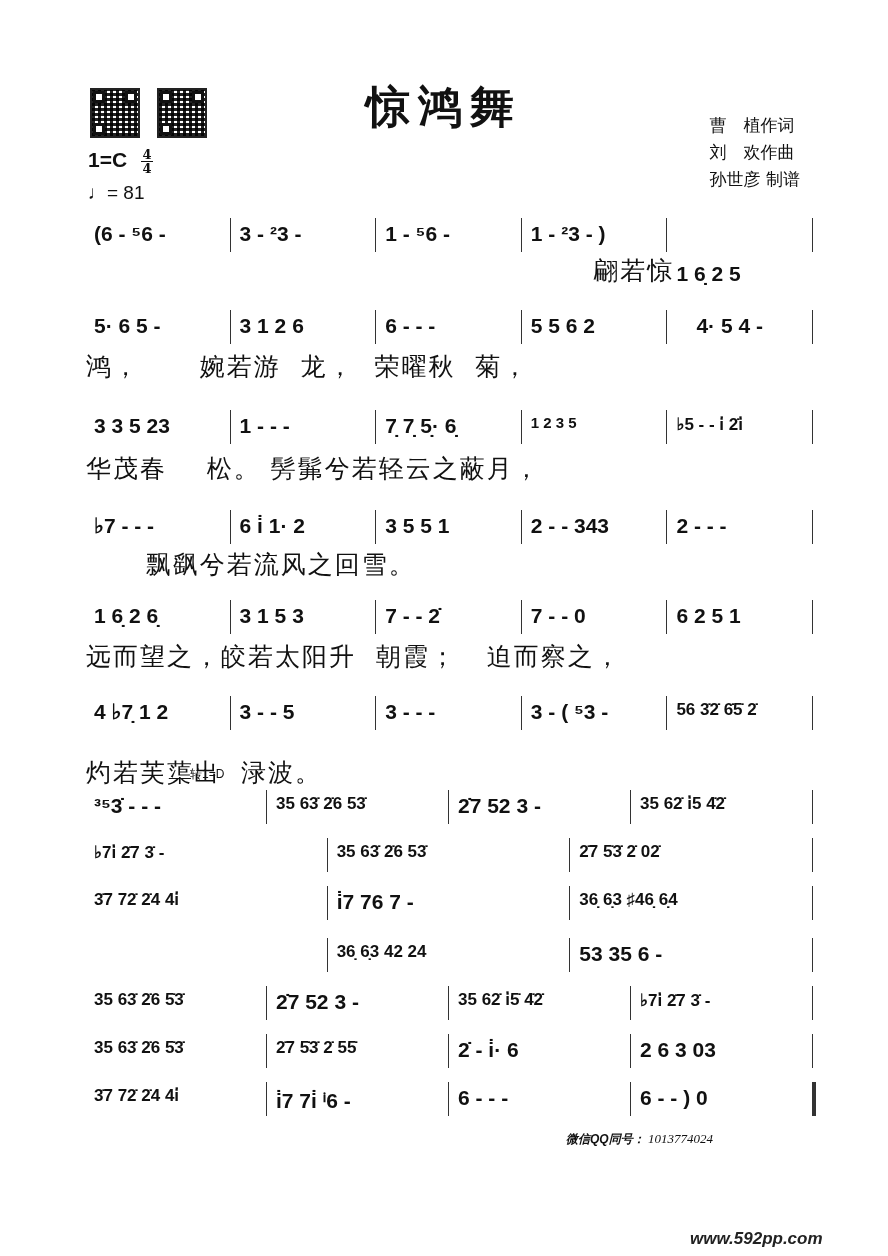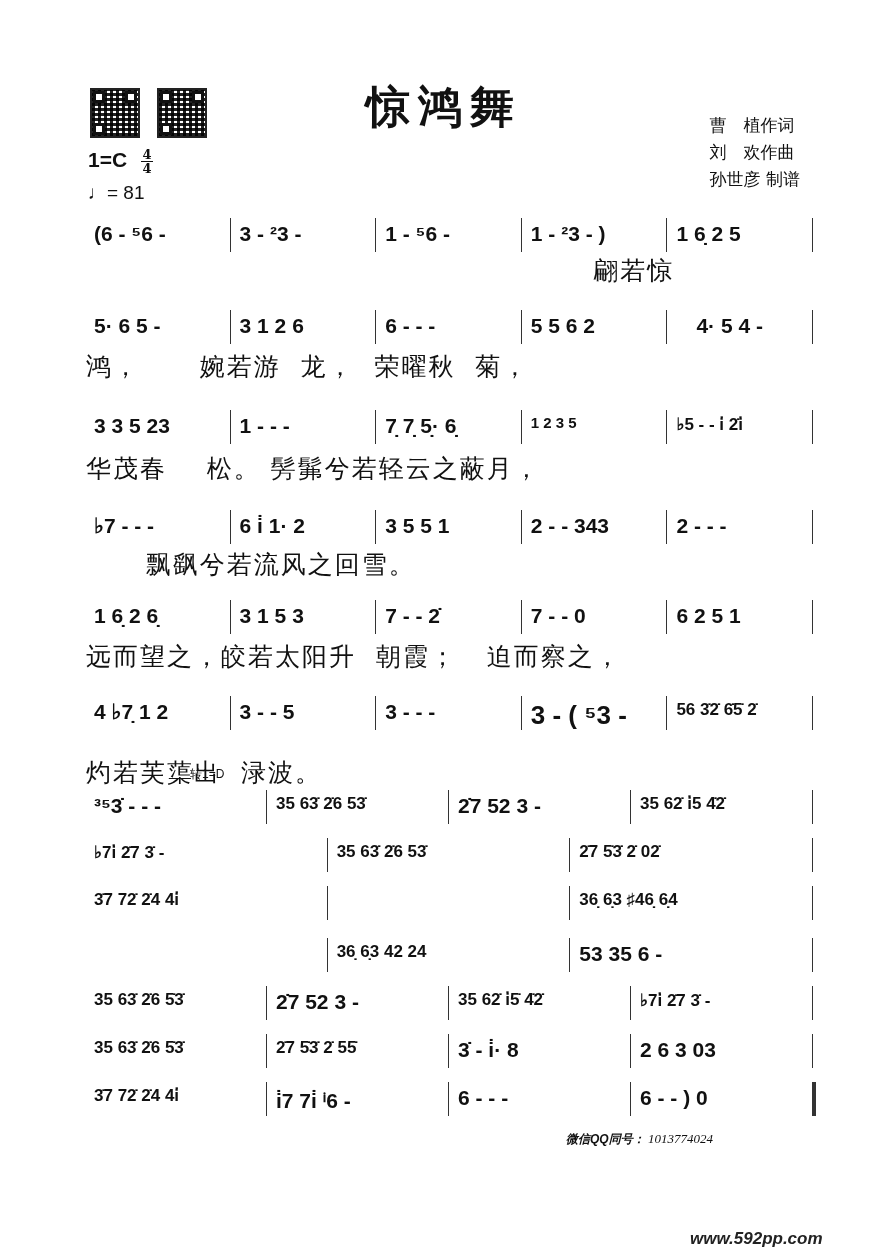--- a/index.html
+++ b/index.html
@@ -67,21 +67,21 @@
 <div id="score">
     <div class="measure-row" style="top: 218px;">
       <span class="mtext" style="left: 8px; width: 131.6px; font-size: 21px;">(6 - ⁵6 -</span>
       <span class="bar" style="left: 143.6px;"></span>
       <span class="mtext" style="left: 153.6px; width: 131.6px; font-size: 21px;">3 - ²3 -</span>
       <span class="bar" style="left: 289.2px;"></span>
       <span class="mtext" style="left: 299.2px; width: 131.6px; font-size: 21px;">1 - ⁵6 -</span>
       <span class="bar" style="left: 434.8px;"></span>
       <span class="mtext" style="left: 444.8px; width: 131.6px; font-size: 21px;">1 - ²3 - )</span>
       <span class="bar" style="left: 580.4px;"></span>
-      <span class="mtext" style="left: 590.4px; width: 131.6px; font-size: 21px;">1 6̣ 2 5</span>
+      <span class="mtext" style="left: 590.4px; width: 131.6px; font-size: 21px; margin-top: 40px;">1 6̣ 2 5</span>
       <span class="bar" style="left: 726px;"></span>
     </div>
     <div class="lyrics" style="top: 254px;">                                                   翩若惊</div>
     <div class="measure-row" style="top: 310px;">
       <span class="mtext" style="left: 8px; width: 131.6px; font-size: 21px;">5· 6 5 -</span>
       <span class="bar" style="left: 143.6px;"></span>
       <span class="mtext" style="left: 153.6px; width: 131.6px; font-size: 21px;">3 1 2 6</span>
       <span class="bar" style="left: 289.2px;"></span>
       <span class="mtext" style="left: 299.2px; width: 131.6px; font-size: 21px;">6 - - -</span>
       <span class="bar" style="left: 434.8px;"></span>
@@ -130,21 +130,21 @@
       <span class="bar" style="left: 726px;"></span>
     </div>
     <div class="lyrics" style="top: 640px;">远而望之，皎若太阳升  朝霞；   迫而察之，</div>
     <div class="measure-row" style="top: 696px;">
       <span class="mtext" style="left: 8px; width: 131.6px; font-size: 21px;">4 ♭7̣ 1 2</span>
       <span class="bar" style="left: 143.6px;"></span>
       <span class="mtext" style="left: 153.6px; width: 131.6px; font-size: 21px;">3 - - 5</span>
       <span class="bar" style="left: 289.2px;"></span>
       <span class="mtext" style="left: 299.2px; width: 131.6px; font-size: 21px;">3 - - -</span>
       <span class="bar" style="left: 434.8px;"></span>
-      <span class="mtext" style="left: 444.8px; width: 131.6px; font-size: 26px;">3 - ( ⁵3 -</span>
+      <span class="mtext" style="left: 444.8px; width: 131.6px; font-size: 21px;">3 - ( ⁵3 -</span>
       <span class="bar" style="left: 580.4px;"></span>
       <span class="mtext" style="left: 590.4px; width: 131.6px; font-size: 17px;">56 3̇2̇ 6̇5̇ 2̇</span>
       <span class="bar" style="left: 726px;"></span>
     </div>
     <div class="lyrics" style="top: 756px; text-align: right;">灼若芙蕖出  渌波。</div>
     <div class="abs modulation">转1=D</div>
     <div class="measure-row" style="top: 790px;">
       <span class="mtext" style="left: 8px; width: 168px; font-size: 21px;">³⁵3̇ - - -</span>
       <span class="bar" style="left: 180px;"></span>
       <span class="mtext" style="left: 190px; width: 168px; font-size: 17px;">35 63̇ 2̇6 53̇</span>
@@ -158,20 +158,21 @@
       <span class="mtext" style="left: 8px; width: 228.667px; font-size: 17px;">♭7i̇ 2̇7 3̇ -</span>
       <span class="bar" style="left: 240.667px;"></span>
       <span class="mtext" style="left: 250.667px; width: 228.667px; font-size: 17px;">35 63̇ 2̇6 53̇</span>
       <span class="bar" style="left: 483.333px;"></span>
       <span class="mtext" style="left: 493.333px; width: 228.667px; font-size: 17px;">2̇7 5̇3̇ 2̇ 02̇</span>
       <span class="bar" style="left: 726px;"></span>
     </div>
     <div class="measure-row" style="top: 886px;">
       <span class="mtext" style="left: 8px; width: 228.667px; font-size: 17px;">3̇7 72̇ 2̇4 4i̇</span>
       <span class="bar" style="left: 240.667px;"></span>
+      <span class="mtext" style="left: 250.667px; width: 228.667px; font-size: 21px;">i̇7 76 7 -</span>
       <span class="bar" style="left: 483.333px;"></span>
       <span class="mtext" style="left: 493.333px; width: 228.667px; font-size: 17px;">36̣ 6̣3 ♯46̣ 6̣4</span>
       <span class="bar" style="left: 726px;"></span>
     </div>
     <div class="measure-row" style="top: 938px;">
       <span class="bar" style="left: 240.667px;"></span>
       <span class="mtext" style="left: 250.667px; width: 228.667px; font-size: 17px;">36̣ 6̣3 42 24</span>
       <span class="bar" style="left: 483.333px;"></span>
       <span class="mtext" style="left: 493.333px; width: 228.667px; font-size: 21px;">53 35 6 -</span>
       <span class="bar" style="left: 726px;"></span>
@@ -184,21 +185,21 @@
       <span class="mtext" style="left: 372px; width: 168px; font-size: 17px;">35 62̇ i̇5̇ 4̇2̇</span>
       <span class="bar" style="left: 544px;"></span>
       <span class="mtext" style="left: 554px; width: 168px; font-size: 17px;">♭7i̇ 2̇7 3̇ -</span>
       <span class="bar" style="left: 726px;"></span>
     </div>
     <div class="measure-row" style="top: 1034px;">
       <span class="mtext" style="left: 8px; width: 168px; font-size: 17px;">35 63̇ 2̇6 5̇3̇</span>
       <span class="bar" style="left: 180px;"></span>
       <span class="mtext" style="left: 190px; width: 168px; font-size: 17px;">2̇7 5̇3̇ 2̇ 55̇</span>
       <span class="bar" style="left: 362px;"></span>
-      <span class="mtext" style="left: 372px; width: 168px; font-size: 21px;">3̇ - i̇· 8</span>
+      <span class="mtext" style="left: 372px; width: 168px; font-size: 21px;">2̇ - i̇· 6</span>
       <span class="bar" style="left: 544px;"></span>
       <span class="mtext" style="left: 554px; width: 168px; font-size: 21px;">2 6 3 03</span>
       <span class="bar" style="left: 726px;"></span>
     </div>
     <div class="measure-row" style="top: 1082px;">
       <span class="mtext" style="left: 8px; width: 168px; font-size: 17px;">3̇7 72̇ 2̇4 4i̇</span>
       <span class="bar" style="left: 180px;"></span>
       <span class="mtext" style="left: 190px; width: 168px; font-size: 21px;">i̇7 7i̇ ⁱ6 -</span>
       <span class="bar" style="left: 362px;"></span>
       <span class="mtext" style="left: 372px; width: 168px; font-size: 21px;">6 - - -</span>

